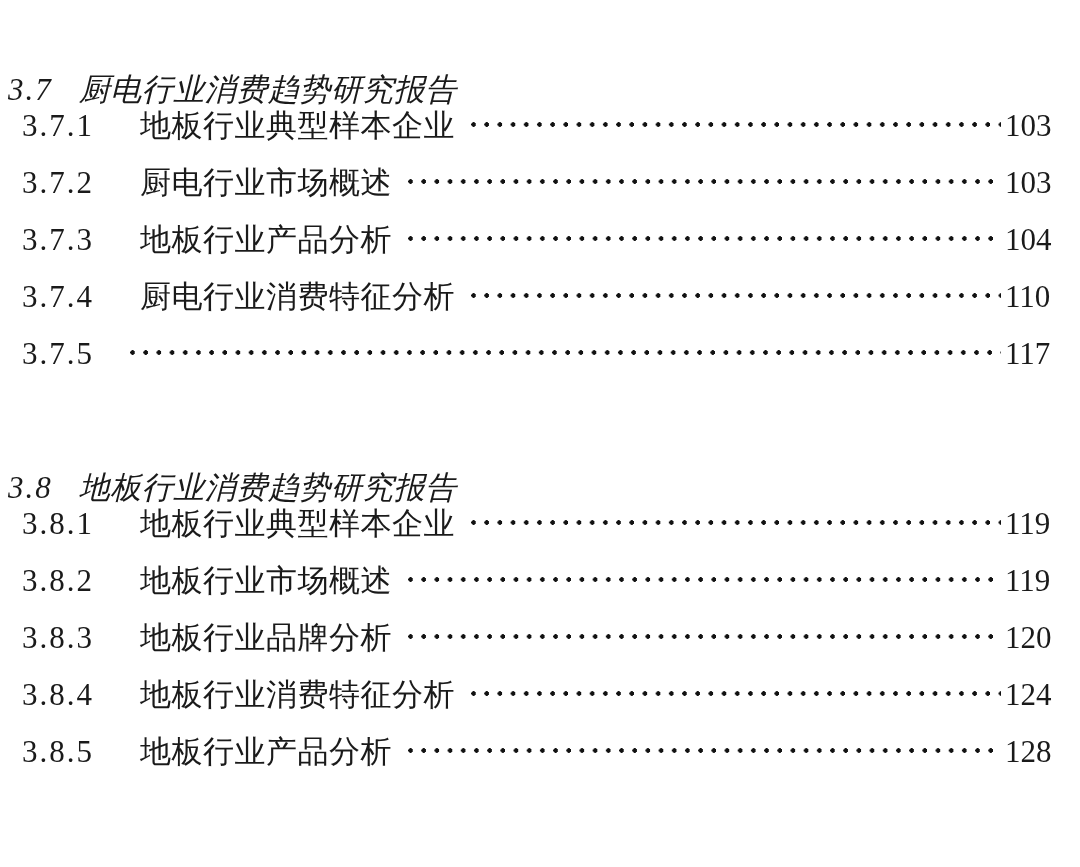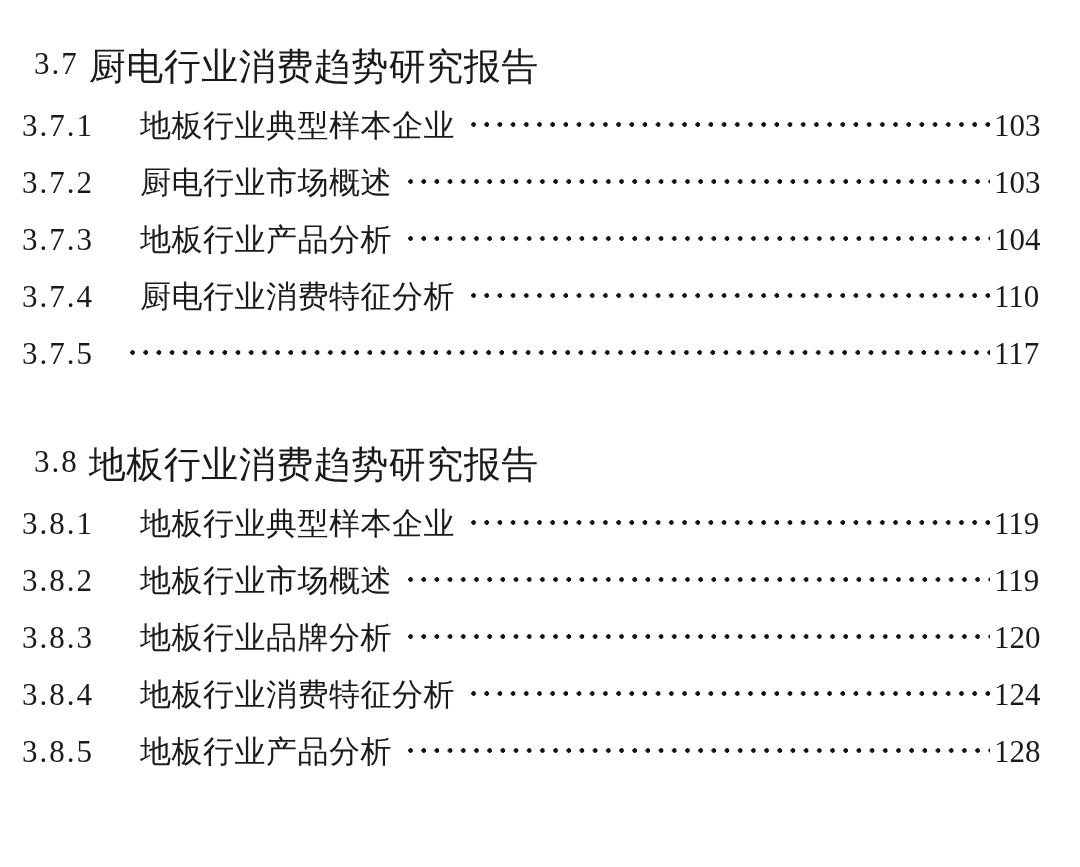--- a/index.html
+++ b/index.html
@@ -39,50 +39,51 @@
     display: block;
   }
 
   .section + .section {
     margin-top: 56px;
   }
 
   
   .section-heading {
     display: flex;
-    align-items: flex-start;
+    align-items: flex-end;
     height: 57px;
-    padding-left: 34px;
+    padding-left: 8px;
     box-sizing: border-box;
+    font-style: italic;
   }
 
   .section-heading .num {
     font-family: "Liberation Serif", "DejaVu Serif", serif;
     font-size: 31px;
     line-height: 1;
     letter-spacing: 2px;
     white-space: nowrap;
   }
 
   .section-heading .title {
     font-family: "DejaVu Sans", "Liberation Sans", sans-serif;
-    font-size: 37px;
-    line-height: 1;
-    margin-left: 10px;
+    font-size: 31px;
+    line-height: 1;
+    margin-left: 26px;
     letter-spacing: 0.5px;
     white-space: nowrap;
   }
 
   
   .entry {
     display: flex;
     align-items: baseline;
     height: 57px;
     padding-left: 22px;
-    padding-right: 28px;
+    padding-right: 17px;
     box-sizing: border-box;
   }
 
   .entry .num {
     font-family: "Liberation Serif", "DejaVu Serif", serif;
     font-size: 31px;
     line-height: 1;
     letter-spacing: 2px;
     white-space: nowrap;
     min-width: 92px;

